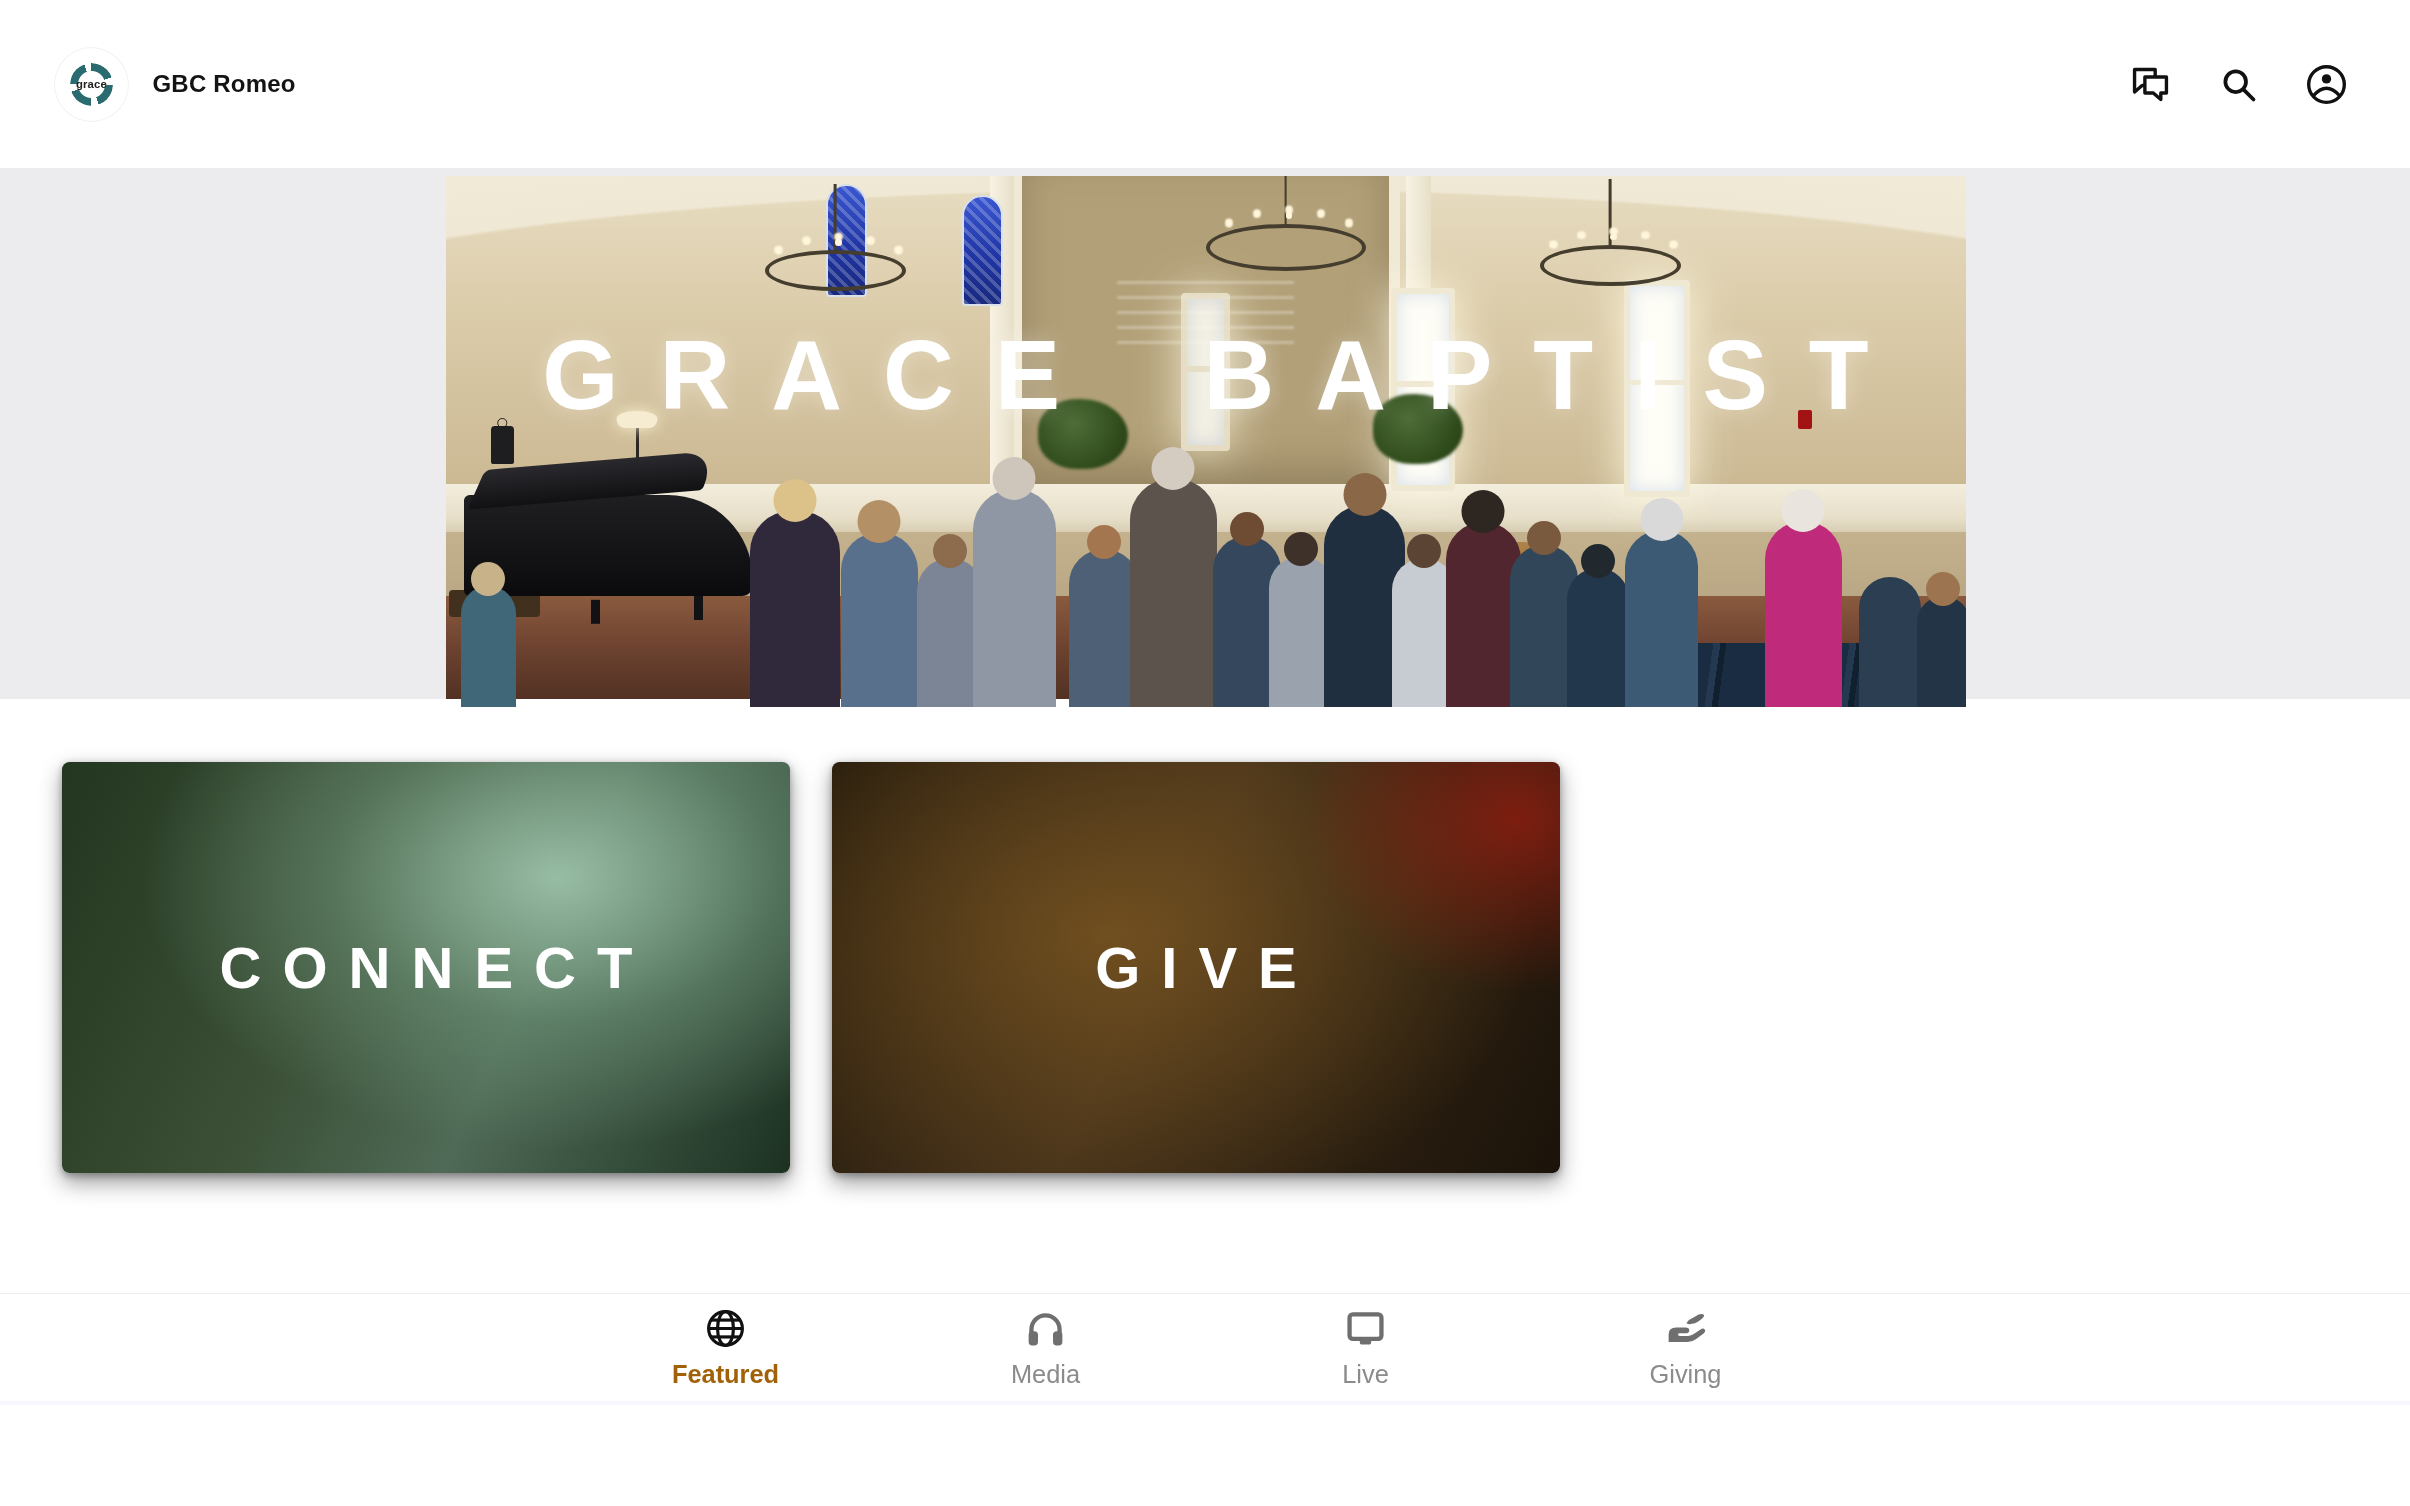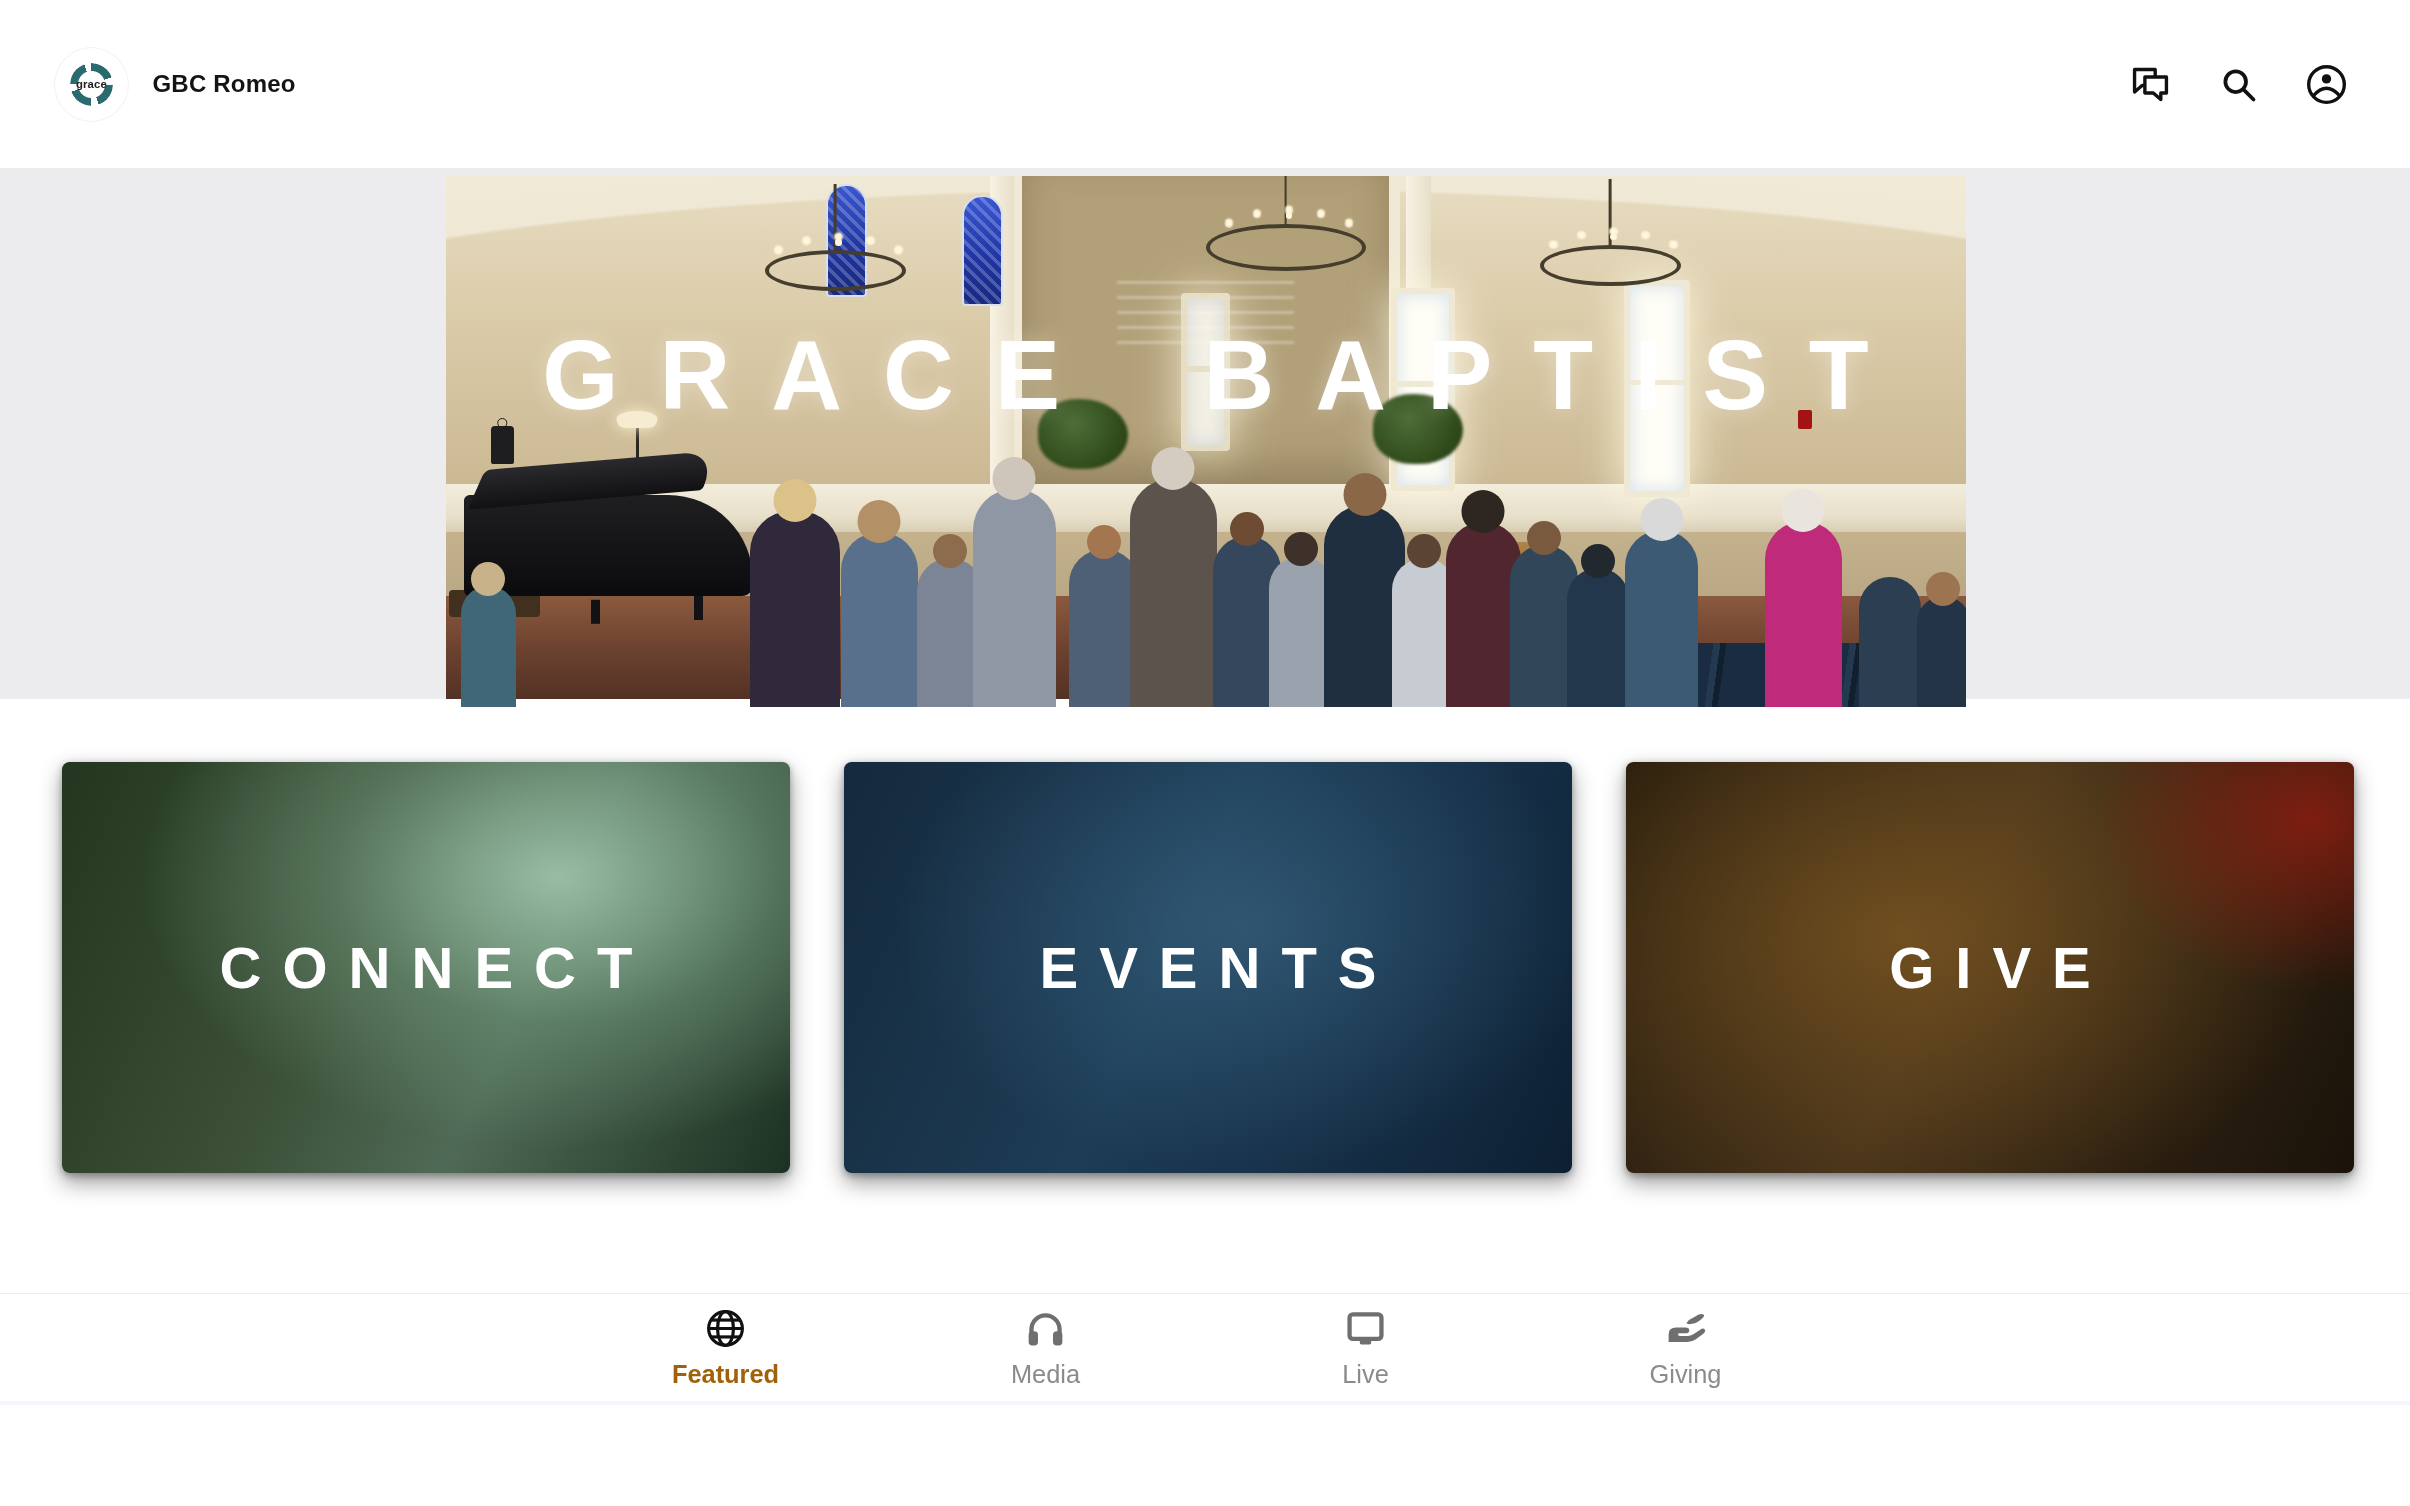--- a/index.html
+++ b/index.html
@@ -76,21 +76,21 @@
   .chairs { position:absolute; right:0; bottom:0; width:25%; height:12%; z-index:3; transform:skewX(-8deg);
     background:repeating-linear-gradient(90deg,#1a2c42 0 55px, #24384f 55px 62px, #10202f 62px 68px); border-radius:5.6px 0 0 0; }
 
   .person { position:absolute; bottom:0; border-radius:41px 41px 0 0; background:var(--c,#33475c); z-index:4; }
   .person::before { content:""; position:absolute; left:50%; top:-32px; transform:translateX(-50%);
     width:43px; height:43px; border-radius:50%; background:var(--h,#b98f6e); }
   .person.sm::before { width:34px; height:34px; top:-24.5px; }
 
   
   .main { position:absolute; top:699px; left:0; width:2411px; height:594px; background:#ffffff; }
-  .cards { position:absolute; top:63px; left:62px; display:flex; gap:54px; }
+  .cards { position:absolute; top:63px; left:62px; display:flex; gap:42px; }
   .card { width:728px; height:411px; border-radius:7.5px; display:flex; align-items:center; justify-content:center;
     box-shadow:0 9.4px 22.6px rgba(0,0,0,.38), 0 2.8px 7.5px rgba(0,0,0,.28); cursor:pointer; }
   .card-label { color:#fff; font-size:58px; font-weight:bold; letter-spacing:21px; text-indent:21px; }
   .card.connect { background:
       radial-gradient(95% 110% at 68% 28%, rgba(164,204,178,.85) 0%, rgba(110,148,120,.55) 32%, rgba(0,0,0,0) 60%),
       linear-gradient(115deg,#23361f 0%, #3c5138 40%, #4f6a56 62%, #1c3122 100%); }
   .card.events { background:
       radial-gradient(80% 100% at 55% 40%, rgba(64,110,140,.55) 0%, rgba(0,0,0,0) 60%),
       linear-gradient(115deg,#14293d 0%, #1d3c55 45%, #163048 70%, #0d2033 100%); }
   .card.give { background:
@@ -246,23 +246,20 @@
       <div class="person sm" style="left:93%; width:62px; height:130px; --c:#2c3e52; --h:#b2event;"></div>
       <div class="person sm" style="left:96.8%; width:53px; height:111px; --c:#243447; --h:#9c7450;"></div>
     </div>
   </section>
 
   <main class="main">
     <div class="cards">
       <div class="card connect">
         <span class="card-label">CONNECT</span>
       </div>
-      <div class="card events">
-        <span class="card-label">EVENTS</span>
-      </div>
       <div class="card give">
         <span class="card-label">GIVE</span>
       </div>
     </div>
   </main>
 
   <nav class="bottomnav">
     <div class="nav-item active">
       <span class="nav-icon">
         <svg width="45" height="45" viewBox="0 0 48 48" fill="none" stroke="#111" stroke-width="3.4">

